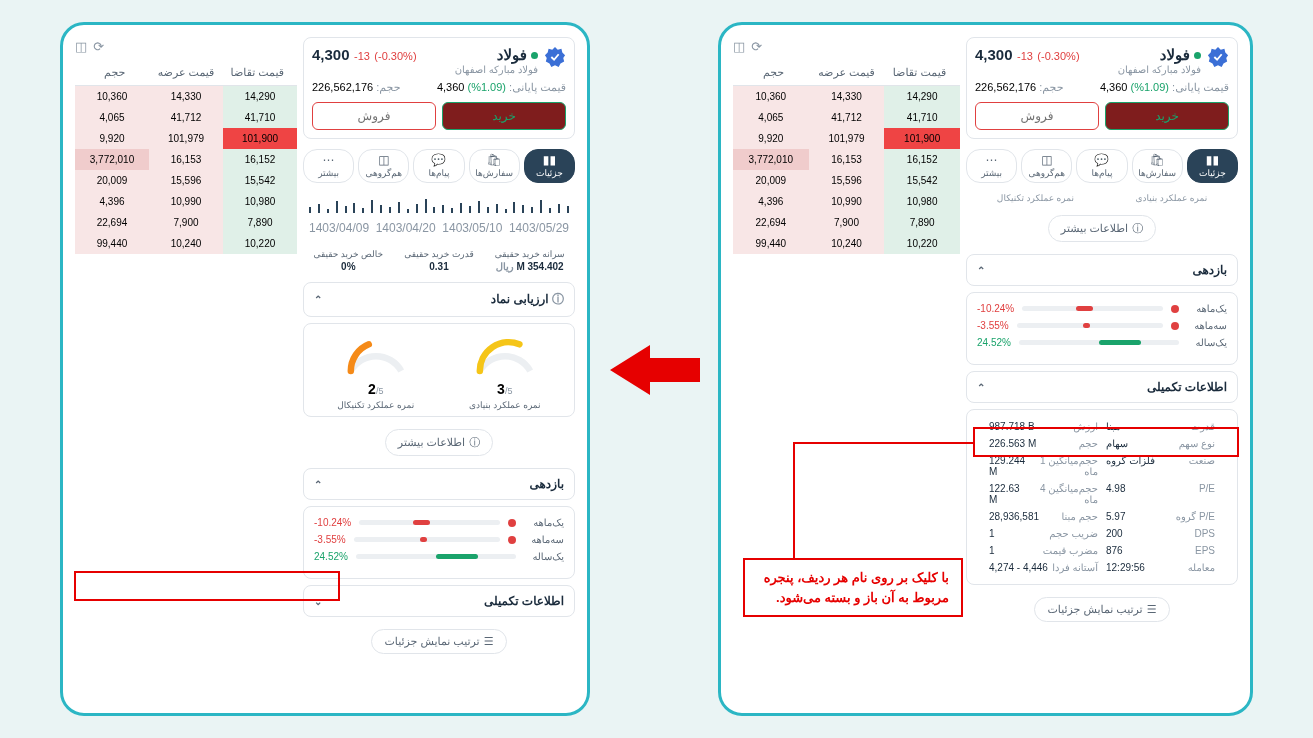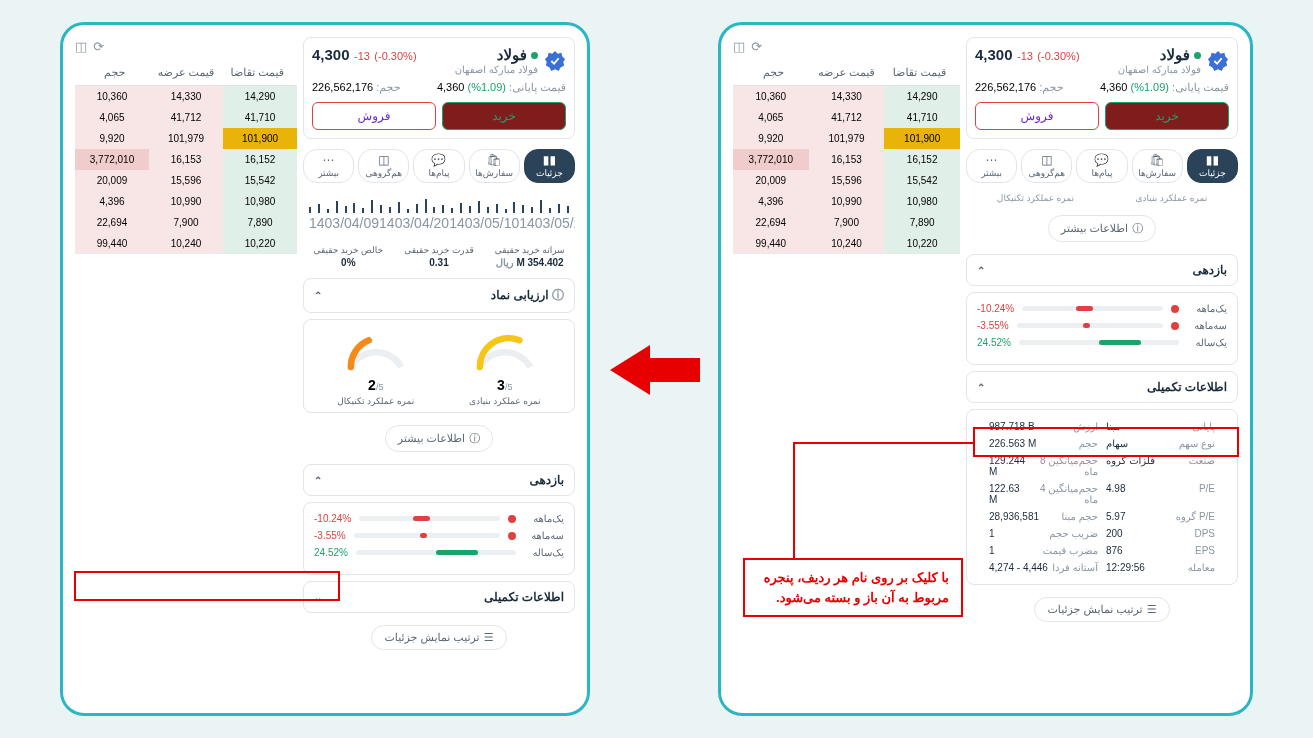--- a/index.html
+++ b/index.html
@@ -5,34 +5,34 @@
 *{box-sizing:border-box;margin:0;padding:0;font-family:Tahoma,Arial,sans-serif}
 body{background:#eaf4f4;width:1313px;height:738px;position:relative;overflow:hidden}
 .frame{position:absolute;background:#fff;border:3px solid #2bb6c4;border-radius:24px;padding:12px;top:22px;bottom:22px}
 .frame-right{right:60px;width:535px}
 .frame-left{left:60px;width:530px}
 .frame-inner{display:flex;height:100%;gap:6px;flex-direction:row-reverse}
 .sidebar{width:272px;display:flex;flex-direction:column;gap:6px;overflow:hidden}
 .table-col{flex:1;display:flex;flex-direction:column}
 .card{background:#fff;border:1px solid #e1e5ea;border-radius:8px;padding:8px}
 .sym-head{display:flex;justify-content:space-between;align-items:flex-start;direction:rtl}
-.sym-r{display:flex;align-items:center;gap:6px}
+.sym-r{display:flex;align-items:flex-start;gap:6px}
 .badge-svg{width:22px;height:22px}
 .sym-name{font-size:15px;font-weight:700;color:#1a2b3c}
 .sym-sub{font-size:10px;color:#8a96a3}
 .sym-l{text-align:left;direction:ltr}
 .price{font-size:15px;font-weight:700;color:#1a2b3c}
 .neg{color:#e04040;font-size:11px}
 .row2{display:flex;justify-content:space-between;margin-top:6px;font-size:11px;direction:rtl}
 .pos{color:#1aa36b}
 .gray{color:#8a96a3}
 .btns{display:flex;gap:6px;margin-top:8px}
 .btn{flex:1;text-align:center;border-radius:6px;padding:6px;font-size:12px;cursor:pointer;border:1px solid}
 .btn-buy{color:#1aa36b;border-color:#1aa36b;background:#7f1d1d}
-.btn-sell{color:#6d28d9;border-color:#e04040;background:#fff}
+.btn-sell{color:#737373;border-color:#e04040;background:#fff}
 .tabs{display:flex;gap:4px;padding:4px 0}
 .tab{flex:1;text-align:center;font-size:9px;color:#5a6775;padding:4px 2px;border:1px solid #e1e5ea;border-radius:14px;background:#fff;cursor:pointer;display:flex;flex-direction:column;align-items:center;gap:2px}
 .tab.active{background:#2a4358;color:#fff;border-color:#2a4358}
 .tab .ic{font-size:12px;line-height:1}
 .section-head{display:flex;justify-content:space-between;align-items:center;padding:8px 10px;font-size:12px;font-weight:700;color:#1a2b3c;background:#fff;border:1px solid #e1e5ea;border-radius:8px;cursor:pointer;direction:rtl}
 .chev{font-size:10px;color:#5a6775}
 .returns{padding:10px;direction:rtl}
 .ret-row{display:flex;align-items:center;gap:8px;font-size:10px;margin-bottom:6px}
 .ret-lbl{width:40px;color:#5a6775}
 .bar-bg{flex:1;height:5px;background:#eceff2;border-radius:3px;position:relative}
@@ -46,32 +46,32 @@
 .info-v{color:#1a2b3c;font-weight:400;direction:ltr}
 .pill-btn{margin:6px auto;display:flex;align-items:center;justify-content:center;gap:4px;font-size:11px;color:#5a6775;padding:5px 12px;border:1px solid #e1e5ea;border-radius:16px;width:fit-content;cursor:pointer;background:#fff}
 .grid-head{display:flex;font-size:11px;color:#5a6775;padding:6px 4px;border-bottom:1px solid #e1e5ea;direction:rtl}
 .grid-head>div{flex:1;text-align:center}
 .tbl-rows{font-size:10px;direction:rtl}
 .tr{display:flex}
 .tr>div{flex:1;text-align:center;padding:5px 2px}
 .c-r{background:#f8e6e6}
 .c-r2{background:#f0cccc}
 .c-g{background:#e0f0e8}
-.c-g2{background:#eab308}
+.c-g2{background:#ef4444}
 .scores-sub{display:flex;justify-content:space-around;font-size:9px;color:#8a96a3;direction:rtl}
 .gauges{display:flex;justify-content:space-around;padding:6px;direction:rtl}
 .gauge{text-align:center}
 .gauge svg{width:72px;height:46px}
 .gauge-v{font-size:14px;font-weight:700}
 .gauge-s{font-size:9px;color:#8a96a3}
 .gauge-l{font-size:9px;color:#5a6775;margin-top:2px}
 .spark{padding:4px 6px;direction:ltr}
 .spark-bars{display:flex;align-items:flex-end;gap:1px;height:16px;justify-content:space-between}
 .spark-bars i{width:2px;background:#2a4358;display:block}
-.spark-dates{display:flex;justify-content:space-between;font-size:14px;color:#8a96a3;margin-top:2px}
+.spark-dates{display:flex;justify-content:space-between;font-size:12px;color:#8a96a3;margin-top:8px}
 .metrics{display:flex;font-size:9px;color:#5a6775;direction:rtl;text-align:center}
 .metrics>div{flex:1;padding:4px 2px}
 .metrics .mv{font-weight:700;color:#1a2b3c;font-size:10px;display:block;margin-top:2px}
 .redbox{position:absolute;border:2.5px solid #e60000;pointer-events:none}
 .callout{position:absolute;border:2px solid #e60000;background:#fff;padding:8px 12px;font-size:13px;font-weight:700;color:#e60000;text-align:right;direction:rtl;line-height:1.5}
 .callout-line{position:absolute;background:#e60000;height:2px}
 .arrow{position:absolute;left:610px;top:340px}
 .tiny-icons{display:flex;gap:6px;padding:2px 0 6px;justify-content:flex-end;font-size:13px;color:#8a96a3}
 .tiny-icons span{cursor:pointer}
 </style>
@@ -223,21 +223,21 @@
             <span class="ret-val pos">24.52%</span>
           </div>
    </div>
    <div class="section-head">
           <span>اطلاعات تکمیلی</span>
           <span class="chev">⌃</span>
         </div>
    <div class="card info-tbl">
           <div class="info-row">
             <div>
-              <span class="info-k">پایانی</span>
+              <span class="info-k">قدرت</span>
               <span class="info-v">مبنا</span>
             </div>
             <div>
               <span class="info-k">ارزش</span>
               <span class="info-v">987.718 B</span>
             </div>
           </div>
           <div class="info-row">
             <div>
               <span class="info-k">نوع سهم</span>
@@ -247,21 +247,21 @@
               <span class="info-k">حجم</span>
               <span class="info-v">226.563 M</span>
             </div>
           </div>
           <div class="info-row">
             <div>
               <span class="info-k">صنعت</span>
               <span class="info-v">فلزات گروه</span>
             </div>
             <div>
-              <span class="info-k">حجم‌میانگین 8 ماه</span>
+              <span class="info-k">حجم‌میانگین 1 ماه</span>
               <span class="info-v">129.244 M</span>
             </div>
           </div>
           <div class="info-row">
             <div>
               <span class="info-k">P/E</span>
               <span class="info-v">4.98</span>
             </div>
             <div>
               <span class="info-k">حجم‌میانگین 4 ماه</span>

